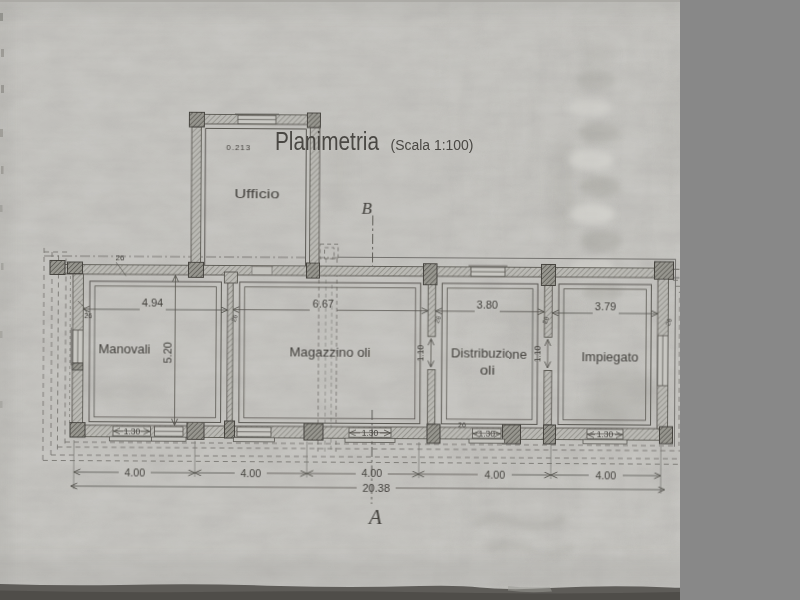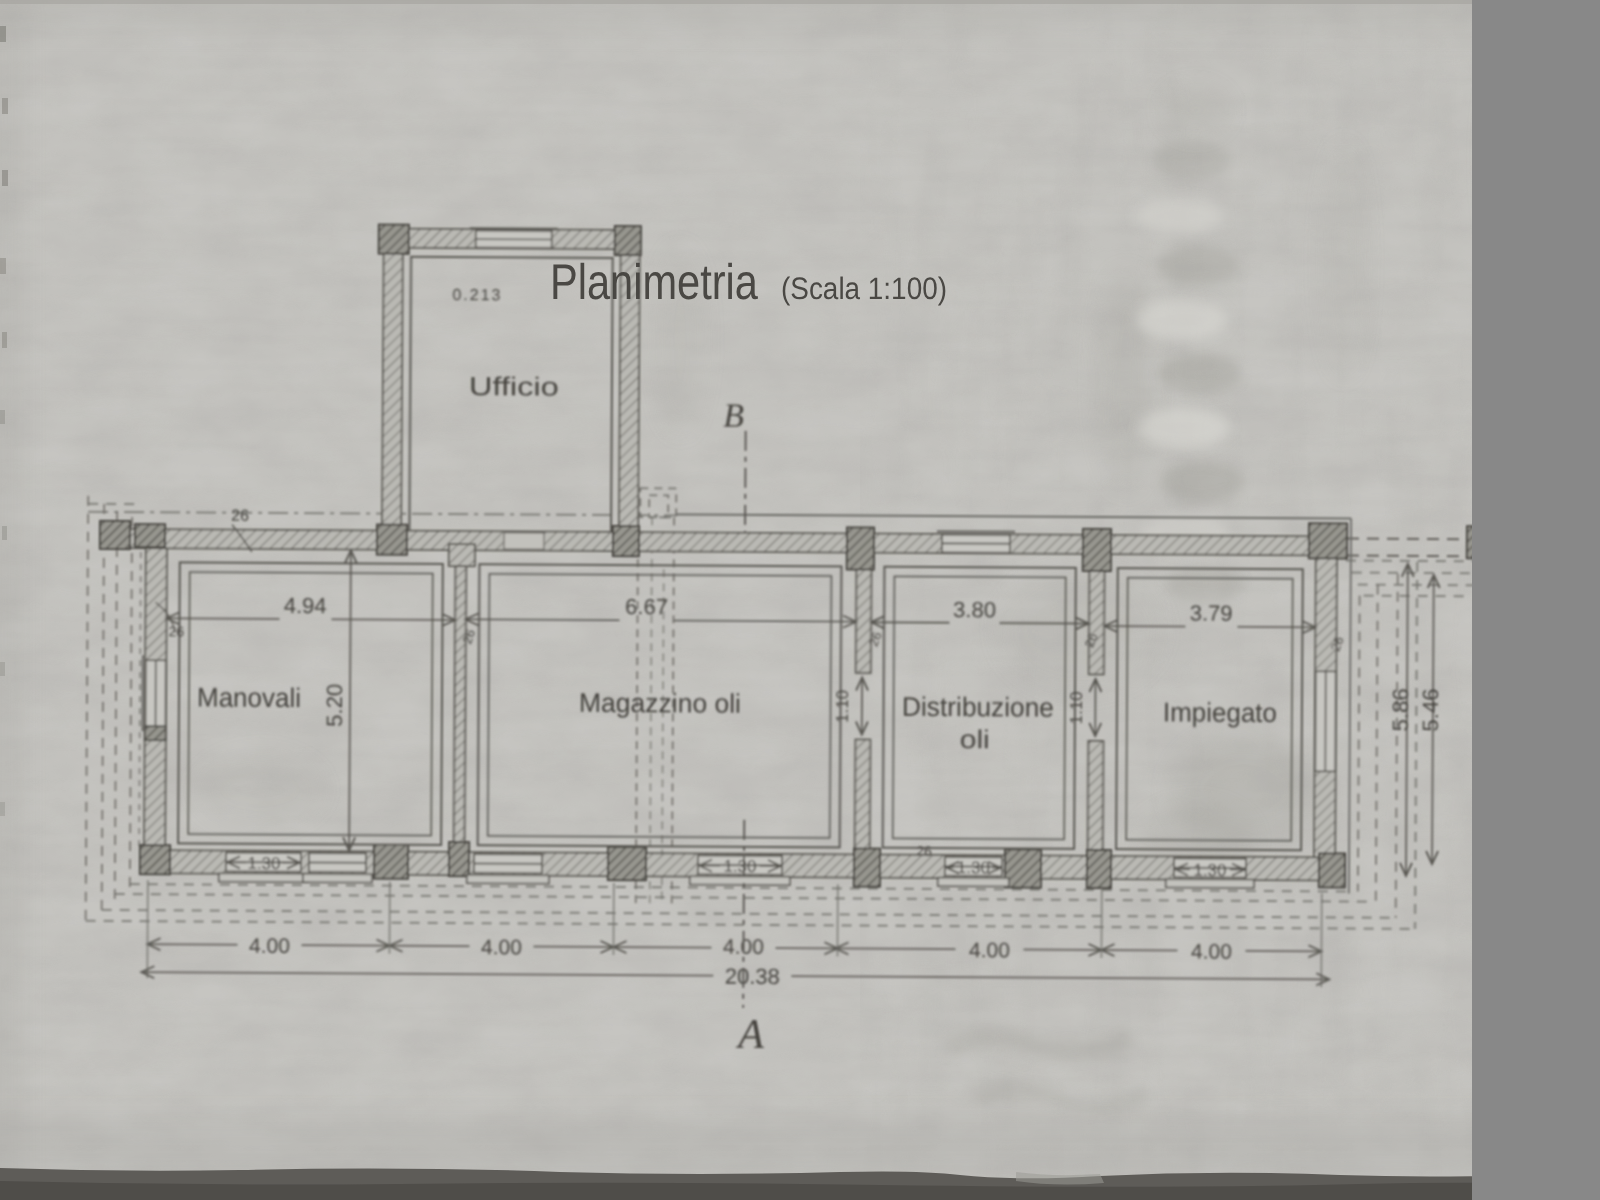--- a/index.html
+++ b/index.html
@@ -1,16 +1,16 @@
 <!DOCTYPE html>
 <html><head>
 <meta charset="utf-8">
 <style>
 html,body{margin:0;padding:0;background:#888;}
-#page{position:relative;width:736px;height:600px;overflow:hidden;background:#c2c1bd;font-family:"Liberation Sans",sans-serif;}
+#page{position:relative;width:680px;height:600px;overflow:hidden;background:#c2c1bd;font-family:"Liberation Sans",sans-serif;}
 svg{position:absolute;left:0;top:0;}
 text{fill:#44423e;}
 </style>
 </head>
 <body>
 <div id="page">
 <svg width="800" height="600" viewBox="0 0 800 600">
 <defs>
 <pattern id="hw" width="3.8" height="3.8" patternUnits="userSpaceOnUse" patternTransform="rotate(45)">
 <rect width="3.8" height="3.8" fill="#bab9b4"></rect>

